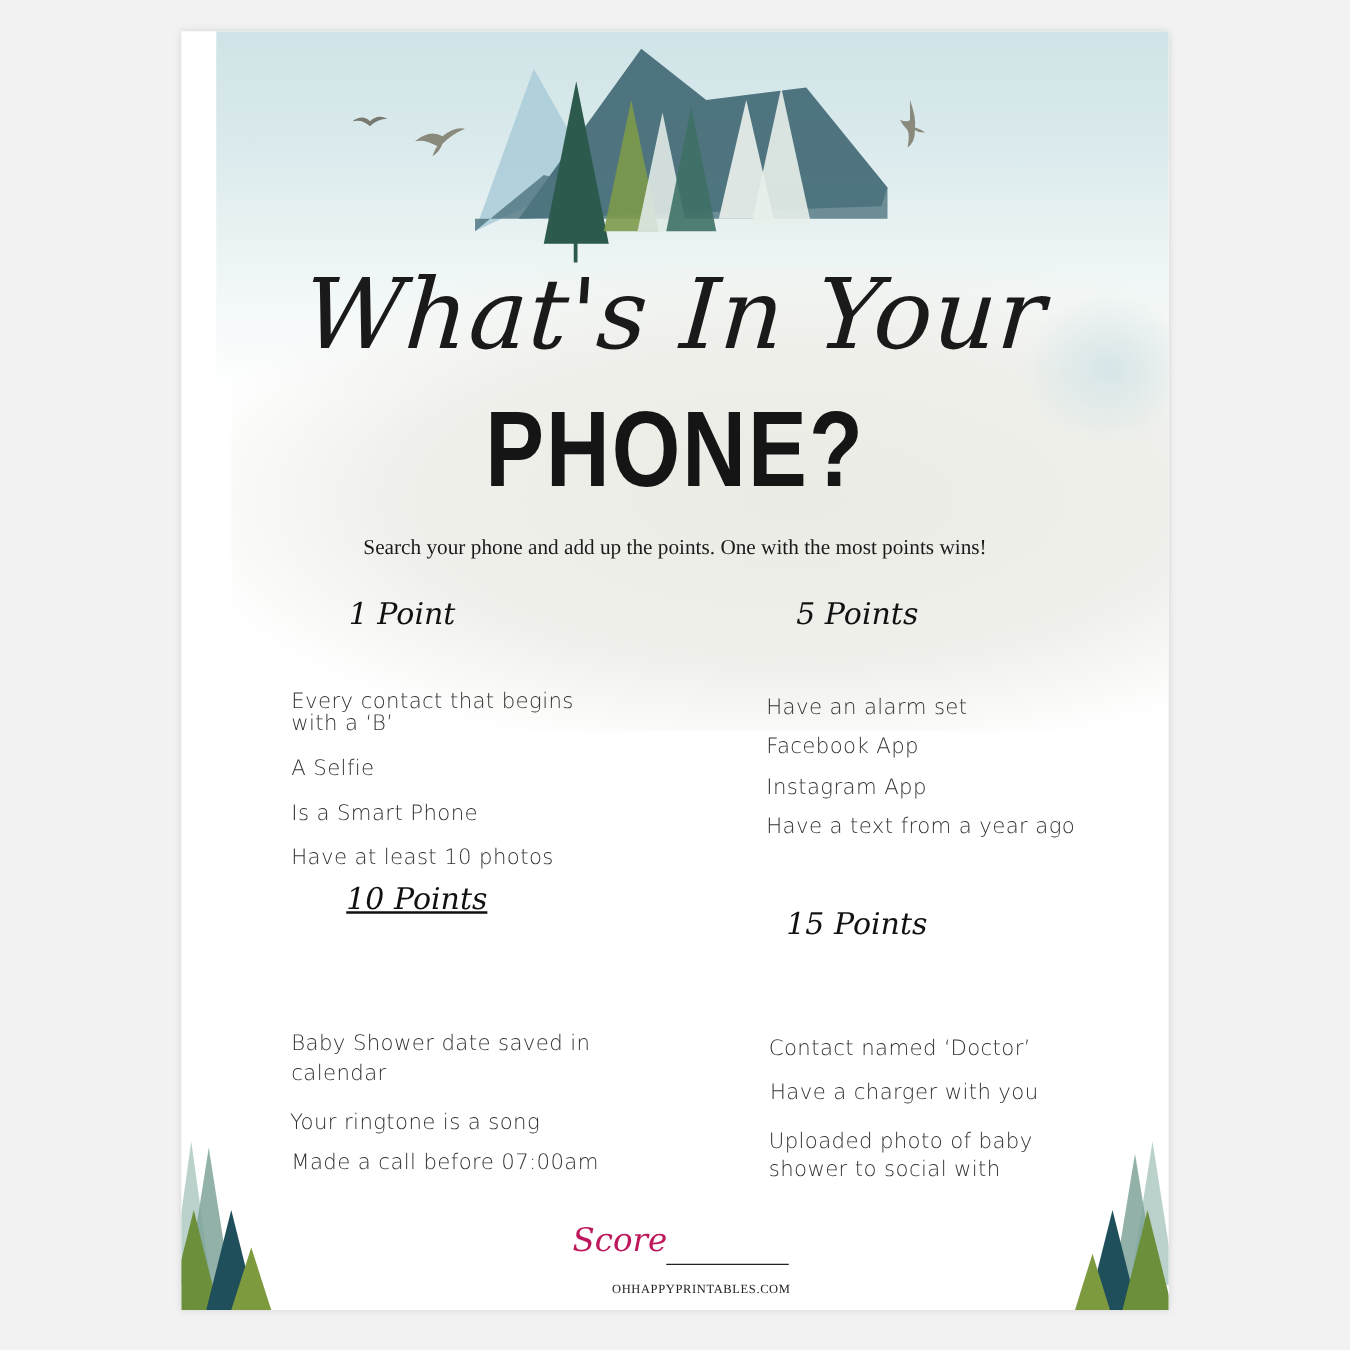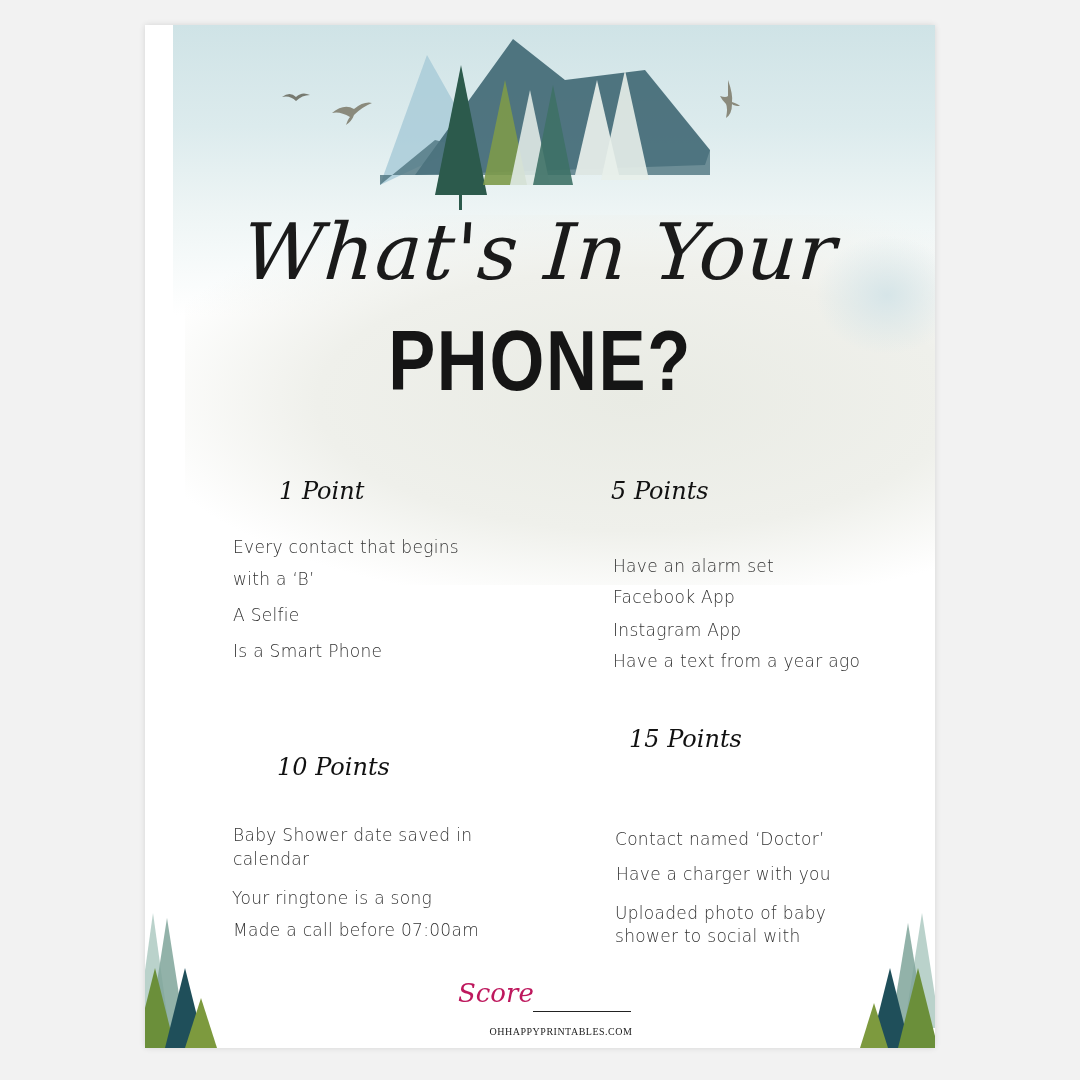--- a/index.html
+++ b/index.html
@@ -51,34 +51,36 @@
     <polygon points="452,55 430,150 474,150" fill="#e5ece8" opacity="0.95"></polygon>
     <polygon points="480,45 456,155 504,155" fill="#e8efea" opacity="0.9"></polygon>
 
     <path d="M137,72 q8,-6 14,0 q6,-6 14,-2 q-8,0 -14,6 q-6,-6 -14,-4z" fill="#777a70"></path>
     <path d="M187,88 q12,-10 22,-4 q10,-8 18,-6 q-10,4 -18,12 q-2,6 -8,10 q2,-6 4,-8 q-10,-6 -18,-4z" fill="#8a8a7c"></path>
     <path d="M583,55 q5,14 4,22 q6,2 8,4 q-6,0 -8,-2 q0,10 -6,14 q2,-10 0,-14 q-4,-4 -6,-8 q6,2 8,0 q0,-8 0,-16z" fill="#8a8a7c"></path>
   </svg>
 
   <div class="title-script">What's In Your</div>
   <div class="title-block">PHONE?</div>
+  <div class="subtitle">Search your phone and add up the points. One with the most points wins!</div>
 
   <div class="section-title" style="left:134px;top:452px;">1 Point</div>
-  <div class="item" style="left:88px;top:510px;">Every contact that begins</div>
+  <div class="item" style="left:88px;top:524px;">Every contact that begins</div>
   <div class="item" style="left:88px;top:542px;">with a ‘B’</div>
   <div class="item" style="left:88px;top:578px;">A Selfie</div>
   <div class="item" style="left:88px;top:614px;">Is a Smart Phone</div>
+  <div class="item" style="left:88px;top:649px;">Have at least 10 photos</div>
 
-  <div class="section-title" style="left:466px;top:452px;">5 Points</div>
+  <div class="section-title" style="left:492px;top:452px;">5 Points</div>
   <div class="item" style="left:468px;top:529px;">Have an alarm set</div>
   <div class="item" style="left:468px;top:560px;">Facebook App</div>
   <div class="item" style="left:468px;top:593px;">Instagram App</div>
   <div class="item" style="left:468px;top:624px;">Have a text from a year ago</div>
 
-  <div class="section-title" style="left:132px;top:728px;">10 Points</div>
+  <div class="section-title" style="left:132px;top:680px;text-decoration:underline;">10 Points</div>
   <div class="item" style="left:88px;top:798px;">Baby Shower date saved in</div>
   <div class="item" style="left:88px;top:822px;">calendar</div>
   <div class="item" style="left:87px;top:861px;">Your ringtone is a song</div>
   <div class="item" style="left:88px;top:893px;">Made a call before 07:00am</div>
 
   <div class="section-title" style="left:484px;top:700px;">15 Points</div>
   <div class="item" style="left:470px;top:802px;">Contact named ‘Doctor’</div>
   <div class="item" style="left:471px;top:837px;">Have a charger with you</div>
   <div class="item" style="left:470px;top:876px;">Uploaded photo of baby</div>
   <div class="item" style="left:470px;top:899px;">shower to social with</div>

